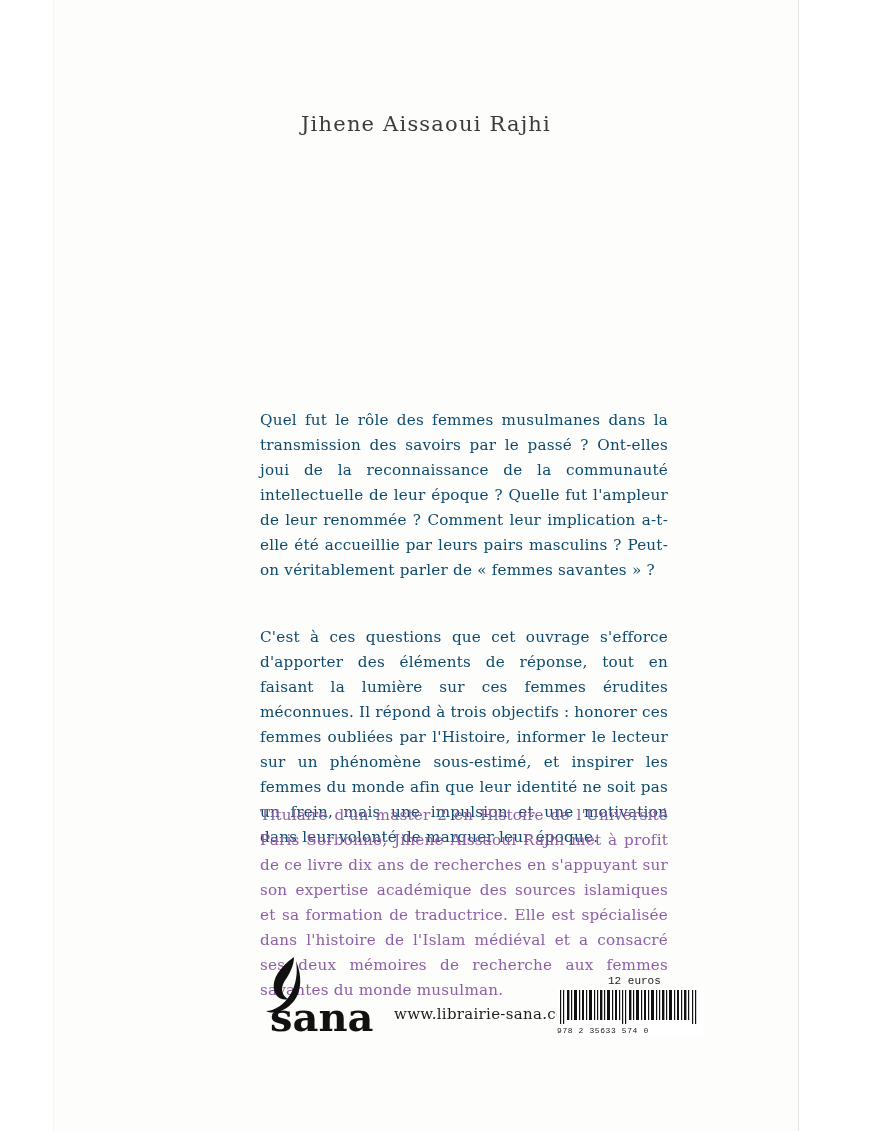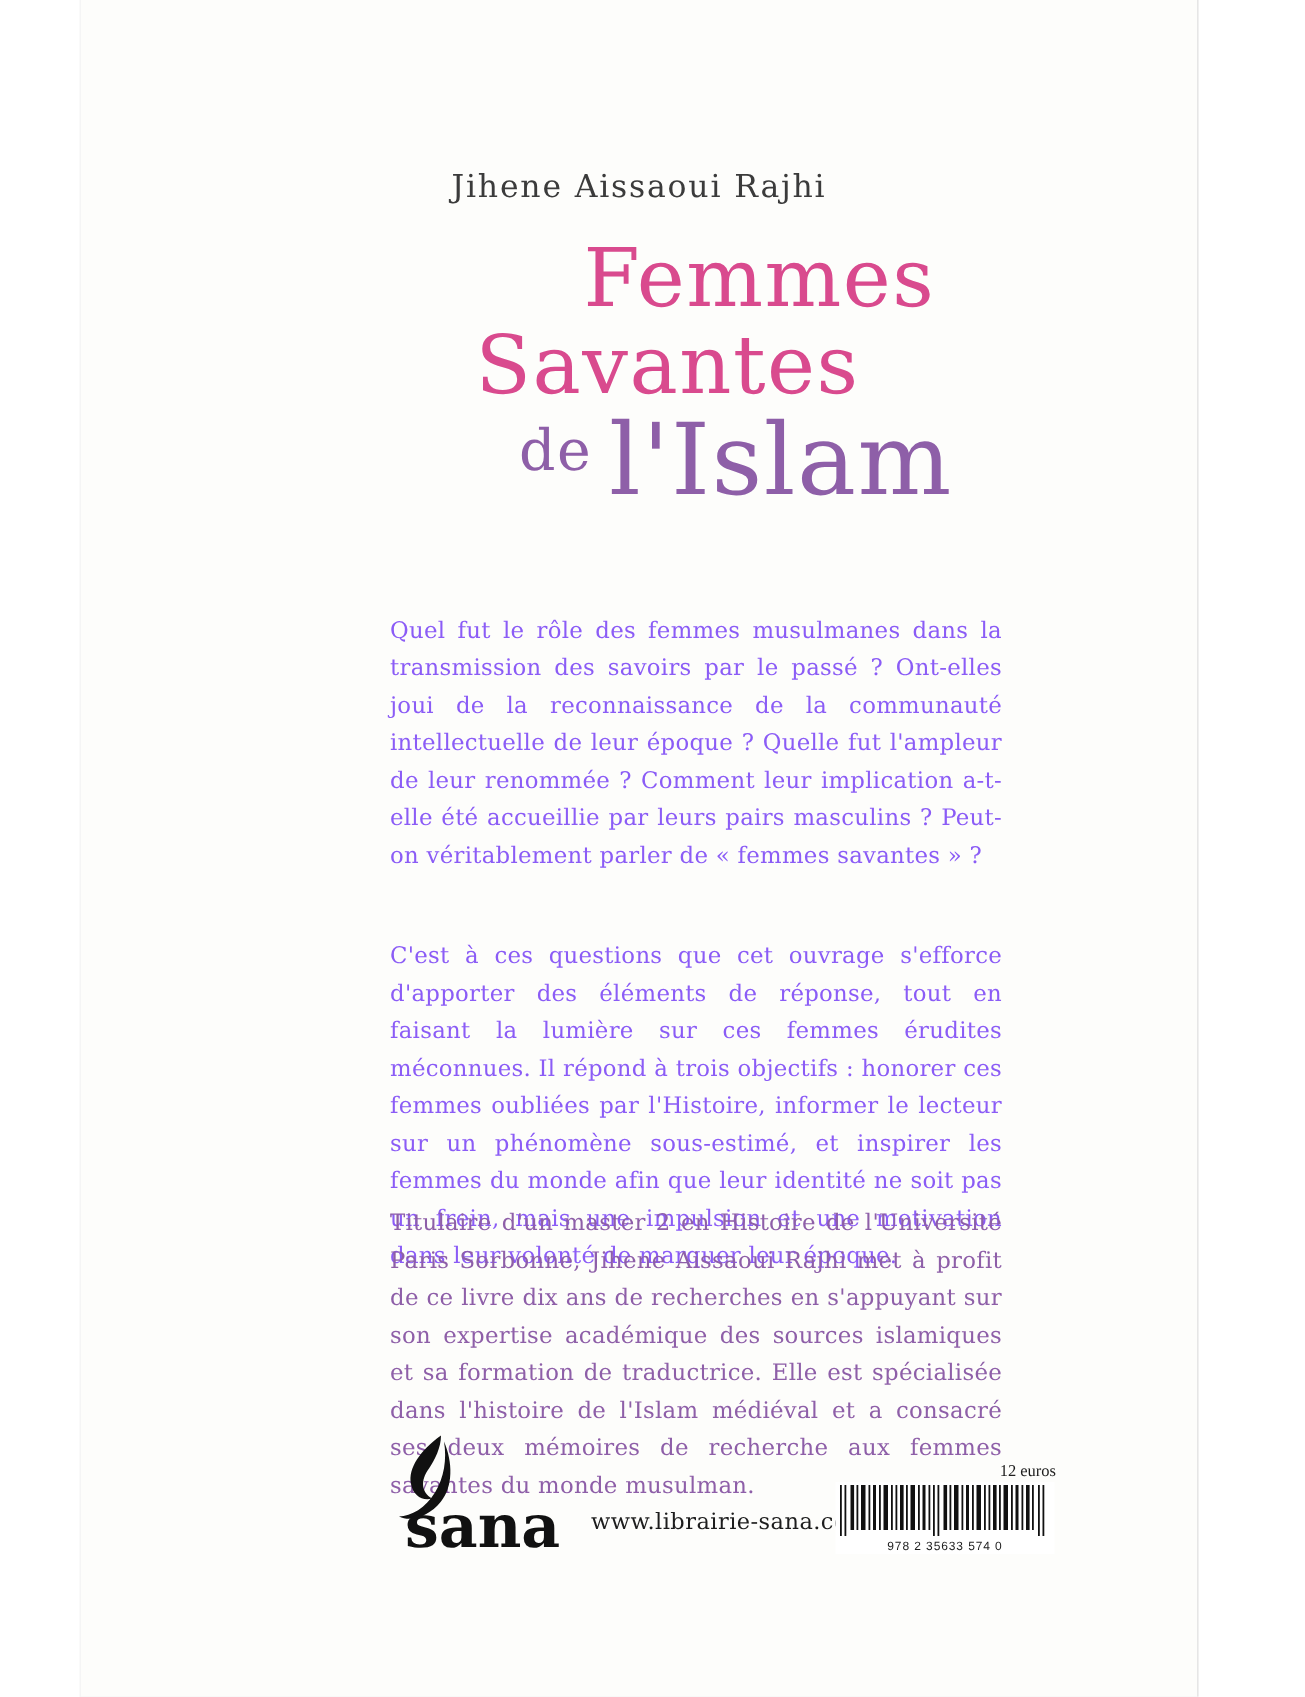--- a/index.html
+++ b/index.html
@@ -95,21 +95,21 @@
   
   .blurb {
     position: absolute;
     left: 206px;
     width: 408px;
     text-align: justify;
     font-family: "DejaVu Serif", serif;
     font-size: 15.2px;
     line-height: 25px;
     letter-spacing: 0.2px;
-    color: #8b5cf6;
+    color: #0c4a6e;
   }
   #para1 { top: 408px; }
   #para2 { top: 577px; margin-top: 48px; }
   #para3 {
     top: 770px;
     color: #8e5fa8;
     margin-top: 33px;
   }
 
   
@@ -125,25 +125,25 @@
     position: absolute;
     left: 340px;
     top: 1005px;
     font-family: "DejaVu Serif", serif;
     font-size: 15px;
     color: #1d1d1d;
     letter-spacing: 0.3px;
   }
   .price {
     position: absolute;
-    left: 530px;
+    left: 554px;
     top: 975px;
     width: 120px;
-    text-align: right;
-    font-family: Liberation Serif, serif;
+    text-align: left;
+    font-family: Liberation Mono, monospace;
     font-size: 11px;
     color: #1d1d1d;
   }
   .barcode-wrap {
     position: absolute;
     left: 503px;
     top: 988px;
     width: 146px;
     height: 48px;
     background: #ffffff;
@@ -151,42 +151,35 @@
   .barcode {
     width: 146px;
     height: 38px;
     display: block;
   }
   .isbn {
     position: absolute;
     left: 503px;
     top: 1026px;
     width: 146px;
-    text-align: center;
-    font-family: Liberation Sans, sans-serif;
+    font-family: Liberation Mono, monospace;
     font-size: 8px;
     letter-spacing: 0.6px;
     color: #1d1d1d;
   }
 </style>
 </head>
 <body>
 
 <div id="page">
 
   <div id="cover">
 
     <div class="author-top">Jihene Aissaoui Rajhi</div>
 
-    <div class="title-block">
-      <div class="title-line t-femmes">Femmes</div>
-      <div class="title-line t-savantes">Savantes</div>
-      <div class="title-line t-de">de</div>
-      <div class="title-line t-lislam">l'Islam</div>
-    </div>
 
     <div class="blurb" id="para1">Quel fut le rôle des femmes musulmanes dans la transmission des savoirs par le passé ? Ont-elles joui de la reconnaissance de la communauté intellectuelle de leur époque ? Quelle fut l'ampleur de leur renommée ? Comment leur implication a-t-elle été accueillie par leurs pairs masculins ? Peut-on véritablement parler de « femmes savantes » ?</div>
 
     <div class="blurb" id="para2">C'est à ces questions que cet ouvrage s'efforce d'apporter des éléments de réponse, tout en faisant la lumière sur ces femmes érudites méconnues. Il répond à trois objectifs : honorer ces femmes oubliées par l'Histoire, informer le lecteur sur un phénomène sous-estimé, et inspirer les femmes du monde afin que leur identité ne soit pas un frein, mais une impulsion et une motivation dans leur volonté de marquer leur époque.</div>
 
     <div class="blurb" id="para3">Titulaire d'un master 2 en Histoire de l'Université Paris Sorbonne, Jihene Aissaoui Rajhi met à profit de ce livre dix ans de recherches en s'appuyant sur son expertise académique des sources islamiques et sa formation de traductrice. Elle est spécialisée dans l'histoire de l'Islam médiéval et a consacré ses deux mémoires de recherche aux femmes savantes du monde musulman.</div>
 
     <div class="logo">
       <svg width="140" height="78" viewBox="0 0 140 78">
         <path d="M44 2 C30 12, 22 24, 24 34 C25 42, 32 46, 38 44 C31 40, 30 32, 36 24 C40 18, 44 10, 44 2 Z" fill="#111111"></path>

